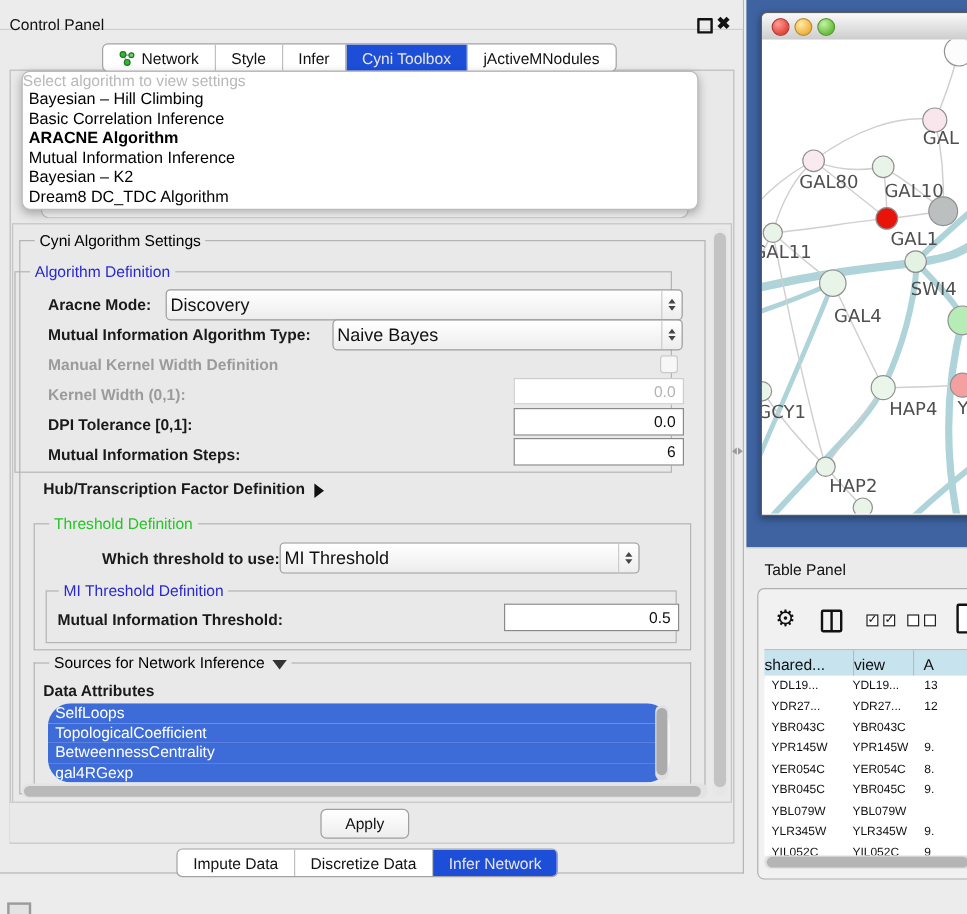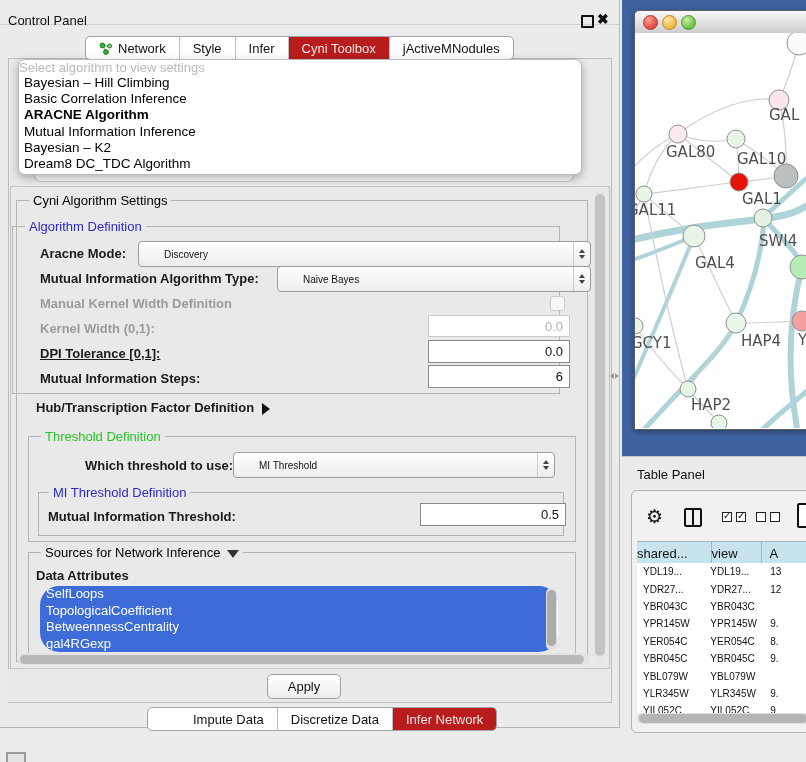--- a/index.html
+++ b/index.html
@@ -13,23 +13,23 @@
       border-top:1px solid #bdbdbd;border-right:1px solid #b5b5b5;border-bottom:1px solid #b5b5b5;}
   #cp-titlebar{left:0;top:8;width:619px;height:24px;background:#ececec;border-bottom:1px solid #cfcfcf;}
   #cp-title{left:8px;top:13px;font-size:13px;color:#111;}
   #cp-float{left:581px;top:15px;width:9px;height:9px;border:2px solid #111;border-radius:1px;}
   #cp-close{left:597px;top:11px;font-size:14px;font-weight:bold;color:#111;}
 
   
   .tabbar{display:flex;background:#fff;border:1px solid #a2a2a2;border-radius:5px;overflow:hidden;height:22px;z-index:20;}
   .tab{display:flex;align-items:center;padding:0 13px;font-size:13px;color:#111;border-left:1px solid #bfbfbf;white-space:nowrap;}
   .tab:first-child{border-left:none;}
-  .tab.sel{background:#b91c1c;color:#e9e7e3;}
+  .tab.sel{background:#1d4ed8;color:#e9e7e3;}
   #cp-tabs{left:85px;top:36px;}
-  #bottom-tabs{left:147px;top:707px;padding-left:32px;}
+  #bottom-tabs{left:147px;top:707px;}
   .neticon{width:14px;height:13px;margin-right:5px;position:relative;display:inline-block;}
 
   
   #panel{left:8px;top:58px;width:602px;height:643px;background:#e9e9e9;border:1px solid #bdbdbd;}
 
   
   #algo-dd{left:18px;top:59px;width:562px;height:113px;background:#fff;border:1px solid #bbb;
            border-radius:7px;box-shadow:0 3px 8px rgba(0,0,0,.28);z-index:50;padding-top:1px;}
   #algo-prompt{text-align:left;color:#b9b9b9;font-size:13px;height:14px;line-height:14px;}
   .algo-item{font-size:13.5px;color:#000;line-height:16.2px;padding-left:5px;white-space:nowrap;}
@@ -42,21 +42,21 @@
 
   
   #scrollpane{left:10px;top:186px;width:598px;height:482px;border:1px solid #c4c4c4;background:#e9e9e9;}
   .group{position:absolute;border:1px solid #b4b4b4;}
   .legend{position:absolute;top:-8px;background:#e9e9e9;padding:0 4px;font-size:13px;white-space:nowrap;}
   .legend.blue{color:#2a2acc;}
   .legend.green{color:#27c427;}
   .lbl{position:absolute;font-size:13px;font-weight:bold;color:#1a1a1a;white-space:nowrap;}
   .lbl.dis{color:#9b9b9b;}
   .combo{position:absolute;background:linear-gradient(#ffffff,#ededed);border:1px solid #9d9d9d;
-         border-radius:4px;font-size:10px;color:#111;display:flex;align-items:center;padding-left:25px;}
+         border-radius:4px;font-size:15px;color:#111;display:flex;align-items:center;padding-left:3px;}
   .combo .arrows{position:absolute;right:5px;top:0;bottom:0;display:flex;flex-direction:column;
                  justify-content:center;gap:2px;padding-left:5px;border-left:1px solid #cdcdcd;}
   .tri-up{width:0;height:0;border-left:3.5px solid transparent;border-right:3.5px solid transparent;border-bottom:4.5px solid #444;}
   .tri-dn{width:0;height:0;border-left:3.5px solid transparent;border-right:3.5px solid transparent;border-top:4.5px solid #444;}
   .field{position:absolute;background:#fff;border:1px solid #8a8a8a;font-size:13px;color:#111;
          display:flex;align-items:center;justify-content:flex-end;padding-right:6px;}
   .field.dis{color:#b4b4b4;border-color:#cccccc;}
   .chk{position:absolute;width:13px;height:13px;background:#f7f7f7;border:1px solid #cacaca;border-radius:3px;}
   .tri-right{display:inline-block;width:0;height:0;border-top:6px solid transparent;border-bottom:6px solid transparent;border-left:8px solid #111;vertical-align:middle;margin-left:8px;}
   .tri-down{display:inline-block;width:0;height:0;border-left:6px solid transparent;border-right:6px solid transparent;border-top:8px solid #333;vertical-align:middle;margin-left:6px;}
@@ -200,21 +200,21 @@
     <span>Naive Bayes</span>
     <span class="arrows">
         <span class="tri-up"></span>
         <span class="tri-dn"></span>
       </span>
   </div>
   <div class="lbl dis" style="left:40px;top:296px;">Manual Kernel Width Definition</div>
   <div class="chk" style="left:550px;top:296px;"></div>
   <div class="lbl dis" style="left:40px;top:321px;">Kernel Width (0,1):</div>
   <div class="field dis" style="left:428px;top:315px;width:134px;height:20px;">0.0</div>
-  <div class="lbl" style="left:40px;top:346px;text-decoration:underline;">DPI Tolerance [0,1]:</div>
+  <div class="lbl" style="left:40px;top:346px;">DPI Tolerance [0,1]:</div>
   <div class="field" style="left:428px;top:340px;width:134px;height:21px;">0.0</div>
   <div class="lbl" style="left:40px;top:371px;">Mutual Information Steps:</div>
   <div class="field" style="left:428px;top:365px;width:134px;height:21px;">6</div>
 
   <div class="lbl" style="left:36px;top:400px;">
     <span>Hub/Transcription Factor Definition</span><span class="tri-right"></span>
   </div>
 
   <div class="group" style="left:28px;top:436px;width:546px;height:104px;">
     <span class="legend green" style="left:12px;">Threshold Definition</span>

